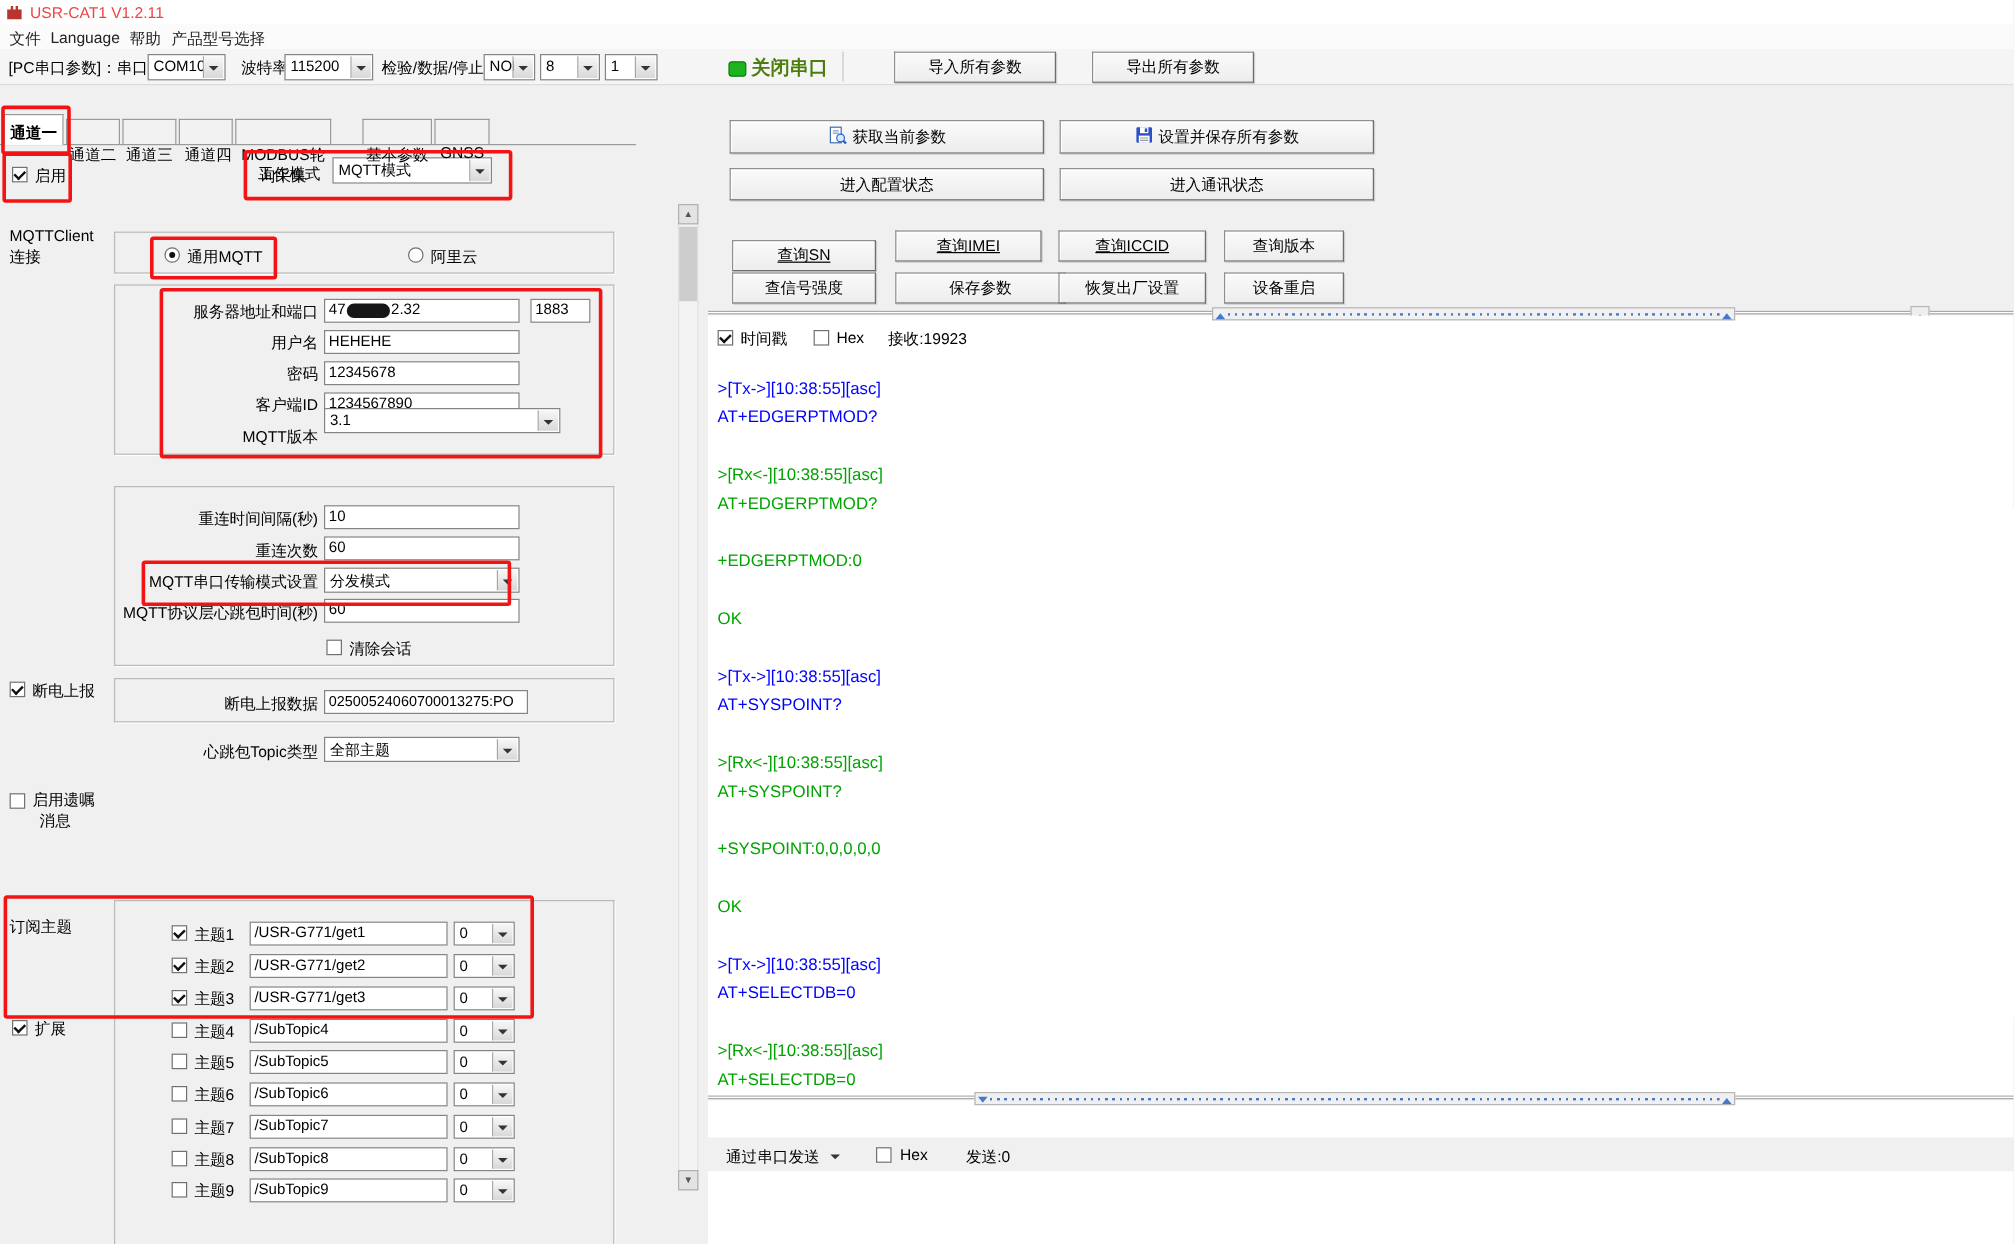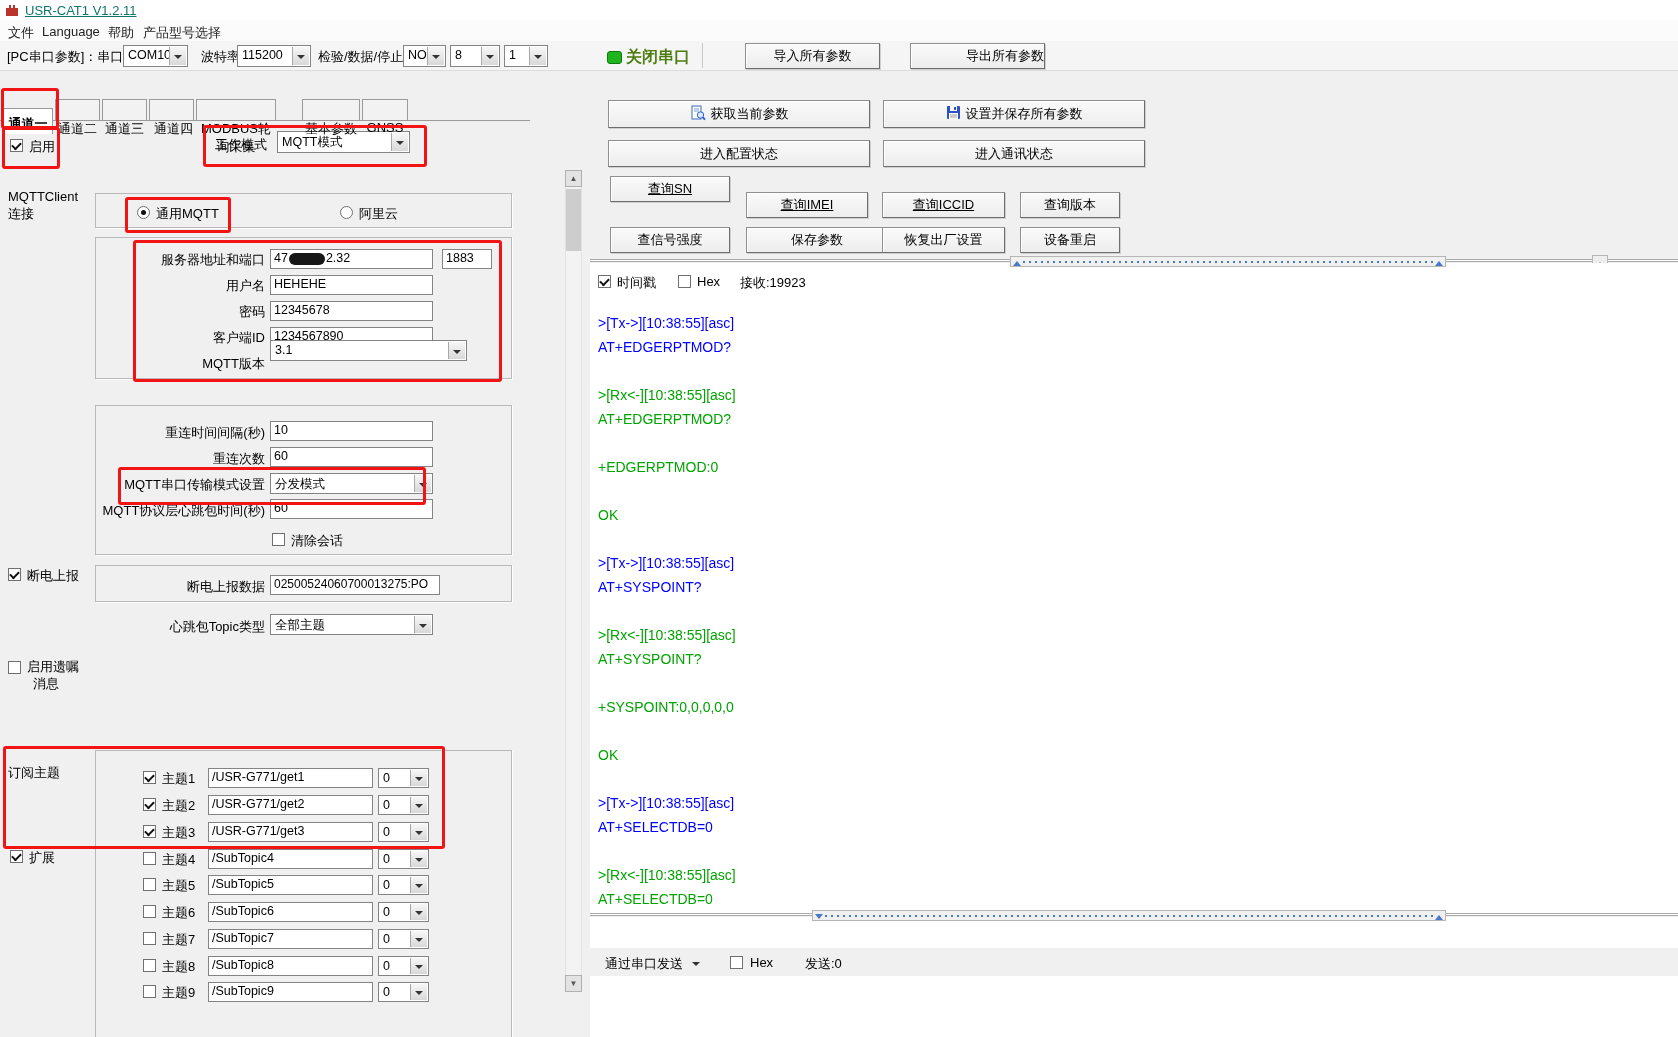--- a/index.html
+++ b/index.html
@@ -21,21 +21,21 @@
   .radio{position:absolute;width:13px;height:13px;background:#fff;border:1px solid #707070;border-radius:50%;box-sizing:border-box;}
   .radio.on::after{content:"";position:absolute;left:3px;top:3px;width:5px;height:5px;border-radius:50%;background:#111;}
   .gbox{position:absolute;border:1px solid #b9b9b9;box-shadow:1px 1px 0 #fdfdfd;}
   .btn{position:absolute;background:linear-gradient(#fafafa,#ededed);border:1px solid #8f8f8f;
        border-right-color:#6e6e6e;border-bottom-color:#6e6e6e;box-shadow:inset 1px 1px 0 #fff,1px 1px 0 #cfcfcf;
        box-sizing:border-box;display:flex;align-items:center;justify-content:center;font-size:13px;gap:5px;cursor:default;}
   .btn.u{ text-decoration:underline; }
   .annot{position:absolute;border:3px solid #f21414;border-radius:3px;pointer-events:none;z-index:50;}
   .tab{position:absolute;top:99px;height:21px;background:#f2f2f2;border:1px solid #9a9a9a;border-bottom:none;
        box-sizing:border-box;font-size:13px;text-align:center;padding-top:20px;z-index:2;}
-  .tab.active{top:95px;height:26px;background:#fff;font-weight:bold;padding-top:6px;z-index:3;margin-top:13px;}
+  .tab.active{top:95px;height:26px;background:#fff;font-weight:bold;padding-top:6px;z-index:3;}
   .logline{position:absolute;left:598px;font-size:14px;white-space:pre;}
   .tx{color:#0000ff;} .rx{color:#00a400;}
   .hline{position:absolute;height:1px;background:#a9a9a9;}
   .hlinew{position:absolute;height:1px;background:#fff;}
   .strack{position:absolute;height:11px;border:1px solid #b5b5b5;background:#f0f0f0;box-sizing:border-box;z-index:5;}
   .strack::before{content:"";position:absolute;left:12px;right:12px;top:4px;height:2px;
        background:repeating-linear-gradient(90deg,#4878c8 0 2px,transparent 2px 6px);}
   .sgrip{position:absolute;width:0;height:0;border:4px solid transparent;}
   .gup{border-bottom:5px solid #4878c8;top:0;} .gdn{border-top:5px solid #4878c8;top:3px;}
   .gl{left:2px;} .gr{right:2px;}
@@ -47,21 +47,21 @@
 </style>
 </head>
 <body>
 
 <div class="abs" style="left:0;top:0;width:1678px;height:20px;background:#fff;">
   <span class="abs" style="left:5px;top:3px;">
     <svg width="14" height="14" viewBox="0 0 14 14">
         <path d="M1,13 L1,5 L4,5 L4,2 L6,2 L6,5 L8,5 L8,2 L10,2 L10,5 L13,5 L13,13 Z" fill="#b8342c"></path>
       </svg>
   </span>
-  <span class="lbl" style="left:25px;top:3px;color:#0f766e;text-decoration:underline;">USR-CAT1 V1.2.11</span>
+  <span class="lbl" style="left:25px;top:3px;color:#ef4444;">USR-CAT1 V1.2.11</span>
 </div>
 
 <div class="abs" style="left:0;top:20px;width:1678px;height:21px;background:#fbfbfb;"></div>
 
 <div class="abs" style="left:0;top:41px;width:1678px;height:29px;background:#f5f5f5;border-bottom:1px solid #dcdcdc;"></div>
 <span class="lbl" style="left:7px;top:48px;">[PC串口参数]：串口号</span>
 <div class="combo" style="left:123px;top:45px;width:65px;">
   <span class="cval">COM10</span>
     <span class="carrow">
       <span class="tri"></span>
@@ -92,21 +92,21 @@
     <span class="carrow">
       <span class="tri"></span>
     </span>
 </div>
 <span class="abs" style="left:607px;top:51px;width:13px;height:11px;background:#1eb41e;border:1px solid #0d7a0d;border-radius:3px;"></span>
 <span class="lbl" style="left:626px;top:47px;font-size:16px;font-weight:bold;color:#4d7c0f;">关闭串口</span>
 <span class="abs" style="left:702px;top:43px;width:1px;height:25px;background:#c8c8c8;"></span>
 <div class="btn" style="left:745px;top:43px;width:135px;height:26px;">
     <span>导入所有参数</span>
   </div>
-<div class="btn" style="left:910px;top:43px;width:135px;height:26px;justify-content:flex-end;">
+<div class="btn" style="left:910px;top:43px;width:135px;height:26px;">
     <span>导出所有参数</span>
   </div>
 
 <div class="abs" style="left:0;top:120px;width:530px;height:1px;background:#9a9a9a;z-index:1;"></div>
 <div id="tabbar">
     <div class="tab active" style="left: 3px; width: 50px;">通道一</div>
     <div class="tab" style="left: 55px; width: 45px;">通道二</div>
     <div class="tab" style="left: 102px; width: 45px;">通道三</div>
     <div class="tab" style="left: 149px; width: 45px; text-align: right;">通道四</div>
     <div class="tab" style="left: 196px; width: 80px;">MODBUS轮询采集</div>
@@ -307,21 +307,21 @@
   </span>
   <span>设置并保存所有参数</span>
 </div>
 <div class="btn" style="left:608px;top:140px;width:262px;height:27px;">
     <span>进入配置状态</span>
   </div>
 <div class="btn" style="left:883px;top:140px;width:262px;height:27px;">
     <span>进入通讯状态</span>
   </div>
 
-<div class="btn u" style="left:610px;top:176px;width:120px;height:26px;justify-content:center;">
+<div class="btn u" style="left:610px;top:200px;width:120px;height:26px;justify-content:center;">
     <span>查询SN</span>
   </div>
 <div class="btn u" style="left:746px;top:192px;width:122px;height:26px;">
     <span>查询IMEI</span>
   </div>
 <div class="btn u" style="left:882px;top:192px;width:123px;height:26px;">
     <span>查询ICCID</span>
   </div>
 <div class="btn" style="left:1020px;top:192px;width:100px;height:26px;">
     <span>查询版本</span>

